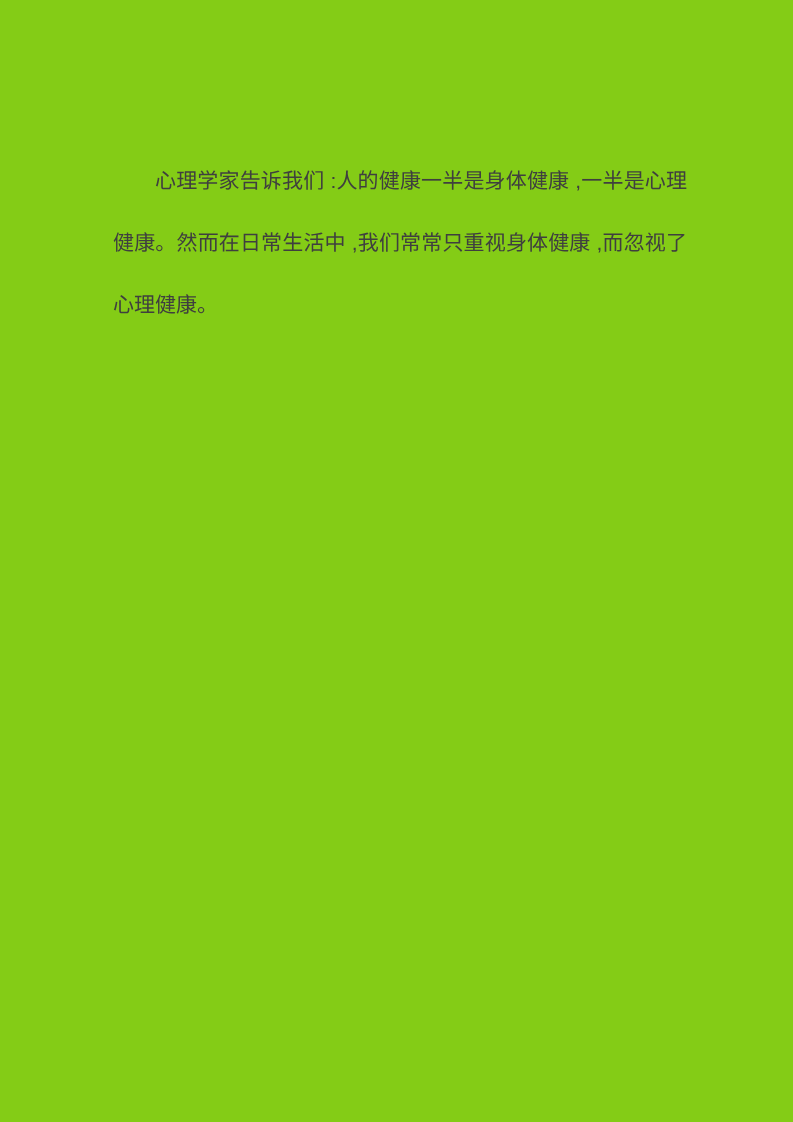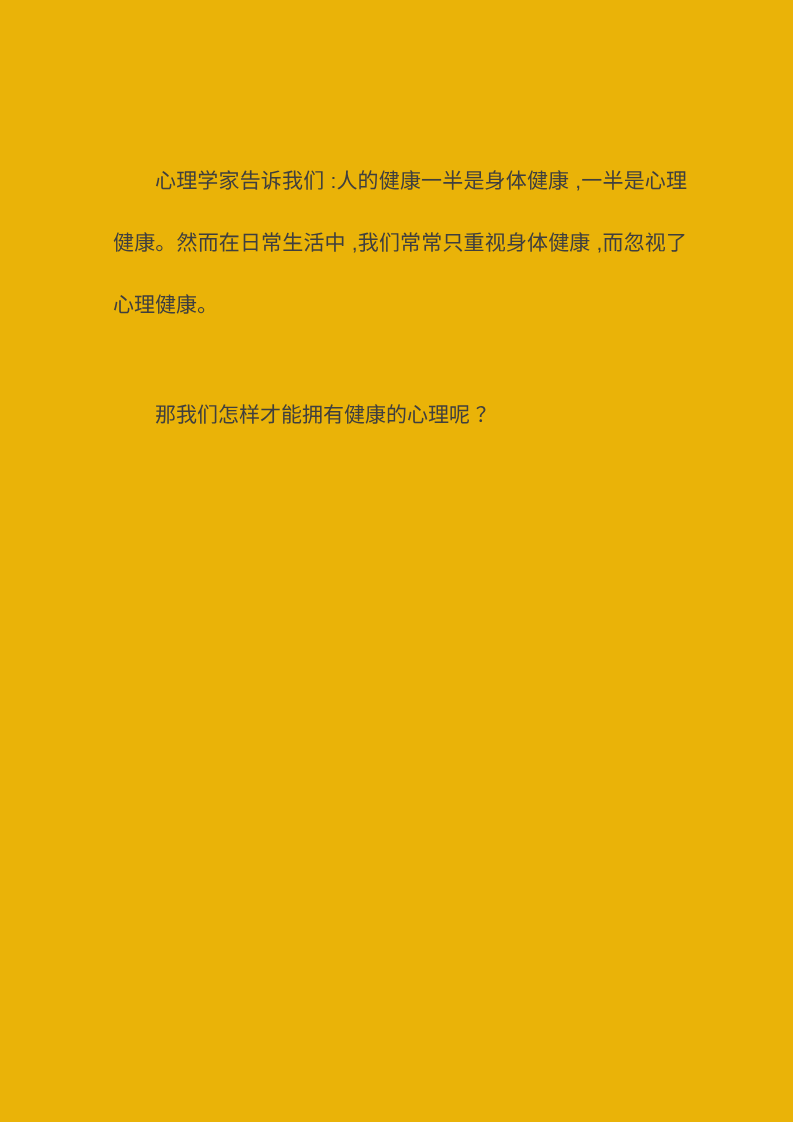--- a/index.html
+++ b/index.html
@@ -10,36 +10,35 @@
   body {
     width: 793px;
     height: 1122px;
     overflow: hidden;
     font-family: "Liberation Sans", "DejaVu Sans", sans-serif;
   }
   .page {
     box-sizing: border-box;
     width: 793px;
     height: 1122px;
-    background: #eab308;
+    background: #84cc16;
     padding: 150px 106px 0 113px;
   }
   .para {
     margin: 0 0 48px 0;
     font-size: 21px;
     line-height: 62px;
     color: #3f3f3f;
     text-align: justify;
     text-indent: 2em;
     letter-spacing: 0;
     word-break: break-all;
   }
 </style>
 </head>
 <body>
 
 <main class="page">
   <p class="para">心理学家告诉我们 :人的健康一半是身体健康 ,一半是心理健康。然而在日常生活中 ,我们常常只重视身体健康 ,而忽视了心理健康。</p>
 
-  <p class="para">那我们怎样才能拥有健康的心理呢 ？</p>
 
 
 </main>
 
 </body></html>

